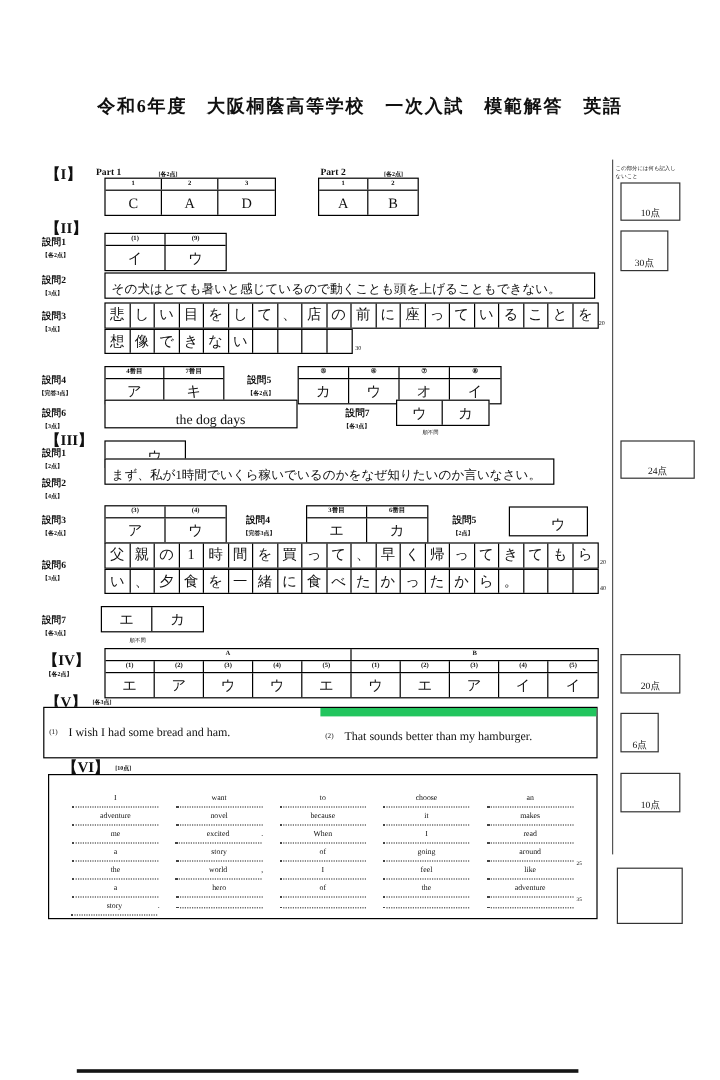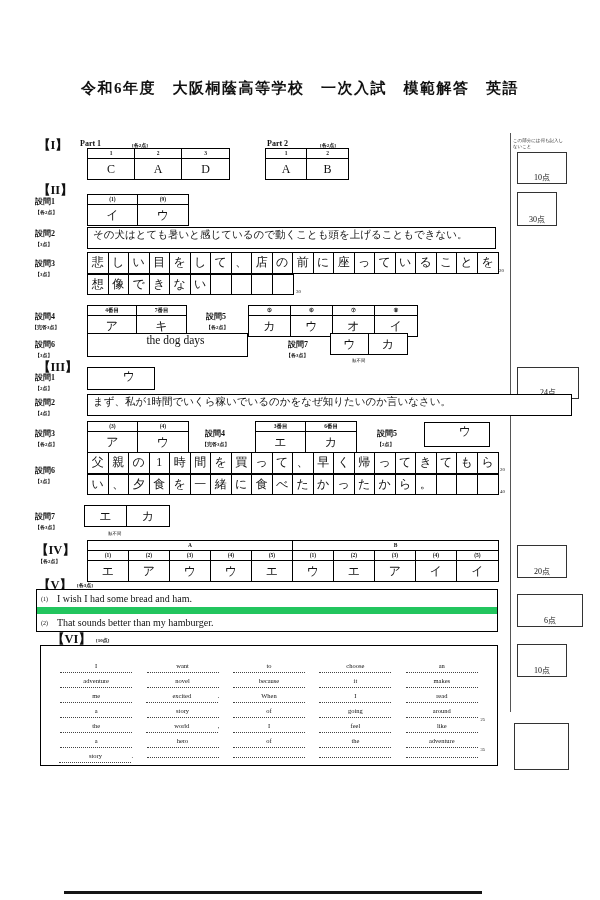--- a/index.html
+++ b/index.html
@@ -15,36 +15,36 @@
   
   .atable{position:absolute;display:inline-flex;flex-direction:column;border:1.8px solid #000;background:#fff;}
   .trow{display:flex;}
   .trow + .trow{border-top:1px solid #000;}
   .tc{width:var(--cw);border-right:1px solid #000;text-align:center;overflow:hidden;}
   .tc:last-child{border-right:none;}
   .tc.h{height:9px;font-size:5.5px;line-height:8px;font-weight:600;}
   .tc.a{height:20px;font-size:12px;line-height:20px;}
   
   .tbox{position:absolute;border:1.5px solid #000;font-size:10.5px;display:flex;
-        align-items:flex-start;padding-left:5px;background:#fff;}
+        align-items:flex-end;padding-left:5px;background:#fff;}
   .tbox.center{justify-content:center;padding-left:16px;font-size:11.5px;}
   
   .cgrid{position:absolute;display:inline-flex;border:1.5px solid #000;background:#fff;}
   .cgrid .cell{width:20.5px;height:19.5px;border-right:1px solid #000;text-align:center;
                font-size:12px;line-height:19.5px;overflow:hidden;}
   .cgrid .cell:last-child{border-right:none;}
   .marker{position:absolute;font-size:5px;}
   .note{position:absolute;font-size:4.5px;}
   
   .sideline{position:absolute;width:1px;background:#555;}
   .sidenote{position:absolute;font-size:4.5px;white-space:pre-line;line-height:1.35;}
   .scorebox{position:absolute;border:1.3px solid #333;display:flex;align-items:flex-end;
             justify-content:center;font-size:8px;background:#fff;}
   
-  .vbox{position:absolute;border:1.6px solid #000;display:flex;flex-direction:column;background:#fff;}
+  .vbox{position:absolute;border:1.6px solid #000;display:flex;flex-direction:row;background:#fff;}
   .vrow{flex:1;display:flex;align-items:center;}
   .vrow + .vrow{border-top:7px solid #22c55e;}
   .vno{font-size:6px;margin:0 9px 0 4px;}
   .vtext{font-size:10px;}
   
   .wbox{position:absolute;border:1.6px solid #000;background:#fff;}
   .wgrid{position:absolute;inset:0;display:grid;grid-template-columns:repeat(5,1fr);
          align-content:space-between;padding:8px 12px;}
   .wslot{position:relative;text-align:center;height:13px;}
   .wline{display:inline-block;min-width:72px;border-bottom:1px dotted #444;
@@ -68,21 +68,21 @@
     </div>
   <div class="scorebox" style="left:517px;top:192px;width:40px;height:34px">
       <span>30点</span>
     </div>
   <div class="scorebox" style="left:517px;top:367px;width:62px;height:32px">
       <span>24点</span>
     </div>
   <div class="scorebox" style="left:517px;top:545px;width:50px;height:33px">
       <span>20点</span>
     </div>
-  <div class="scorebox" style="left:517px;top:594px;width:66px;height:33px">
+  <div class="scorebox" style="left:517px;top:594px;width:32px;height:33px">
       <span>6点</span>
     </div>
   <div class="scorebox" style="left:517px;top:644px;width:50px;height:33px">
       <span>10点</span>
     </div>
   <div class="scorebox" style="left:514px;top:723px;width:55px;height:47px"></div>
 
   <span class="seclabel" style="left:38px;top:137px">【I】</span>
   <span class="plabel" style="left:80px;top:139px">Part 1</span>
   <span class="pts" style="left:132px;top:142px">[各2点]</span>
@@ -216,21 +216,21 @@
 
   <span class="seclabel" style="left:38px;top:359px">【III】</span>
   <span class="qlabel" style="left:35px;top:372px">設問1</span>
   <span class="pts" style="left:35px;top:385px">【2点】</span>
   <div class="tbox center" style="left:87px;top:367px;width:68px;height:23px">
       <span style="font-size:12px">ウ</span>
     </div>
 
   <span class="qlabel" style="left:35px;top:397px">設問2</span>
   <span class="pts" style="left:35px;top:410px">【4点】</span>
-  <div class="tbox" style="left:87px;top:394px;width:485px;height:22px">
+  <div class="tbox" style="left:87px;top:382px;width:375px;height:22px">
       <span>まず、私が1時間でいくら稼いでいるのかをなぜ知りたいのか言いなさい。</span>
     </div>
 
   <span class="qlabel" style="left:35px;top:428px">設問3</span>
   <span class="pts" style="left:35px;top:441px">【各2点】</span>
   <div class="atable" style="left:87px;top:421px;--cw:50px">
       <div class="trow">
         <div class="tc h">(3)</div>
         <div class="tc h">(4)</div>
       </div>

